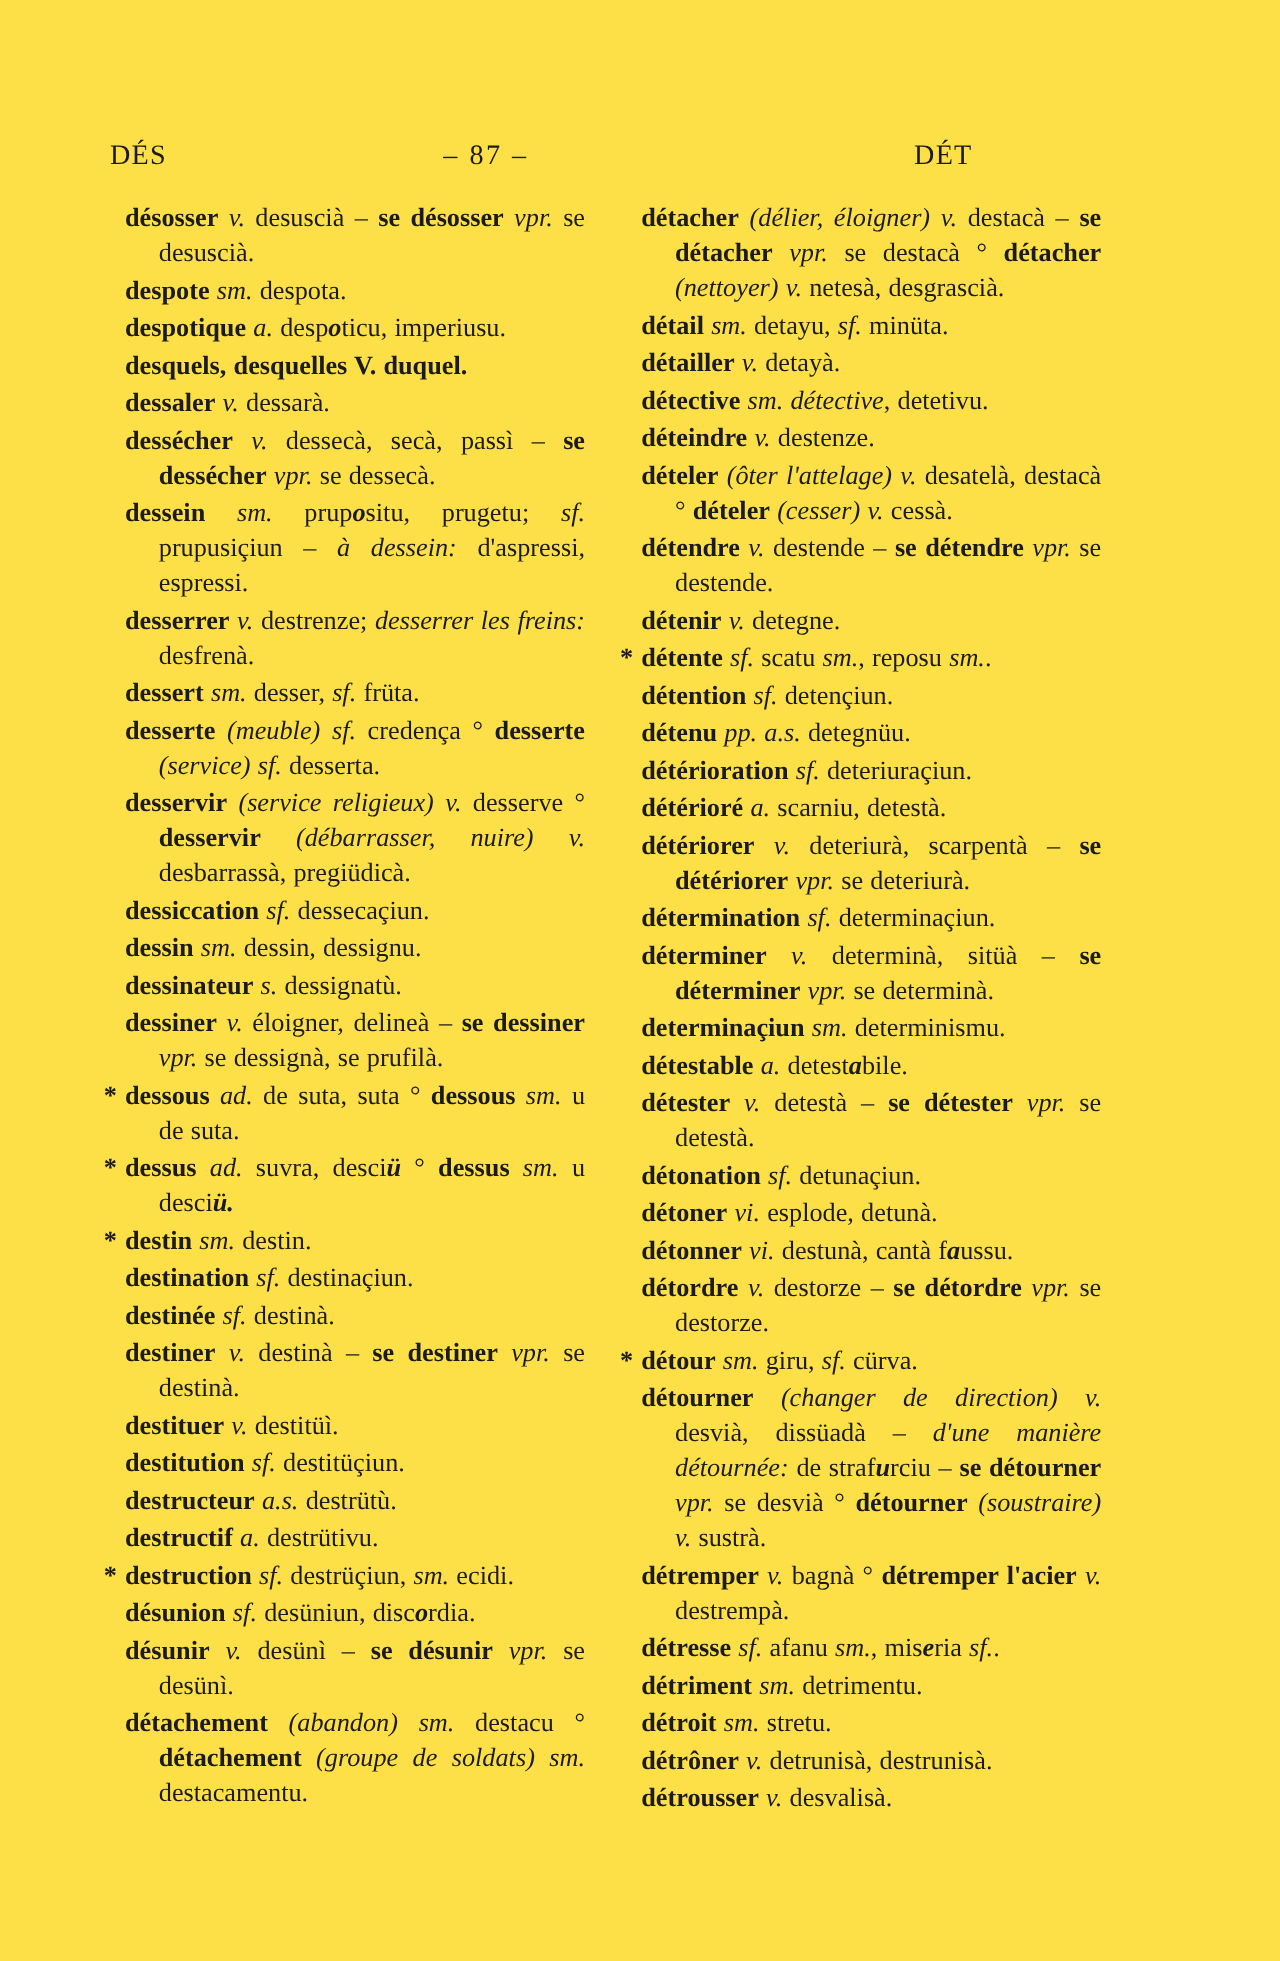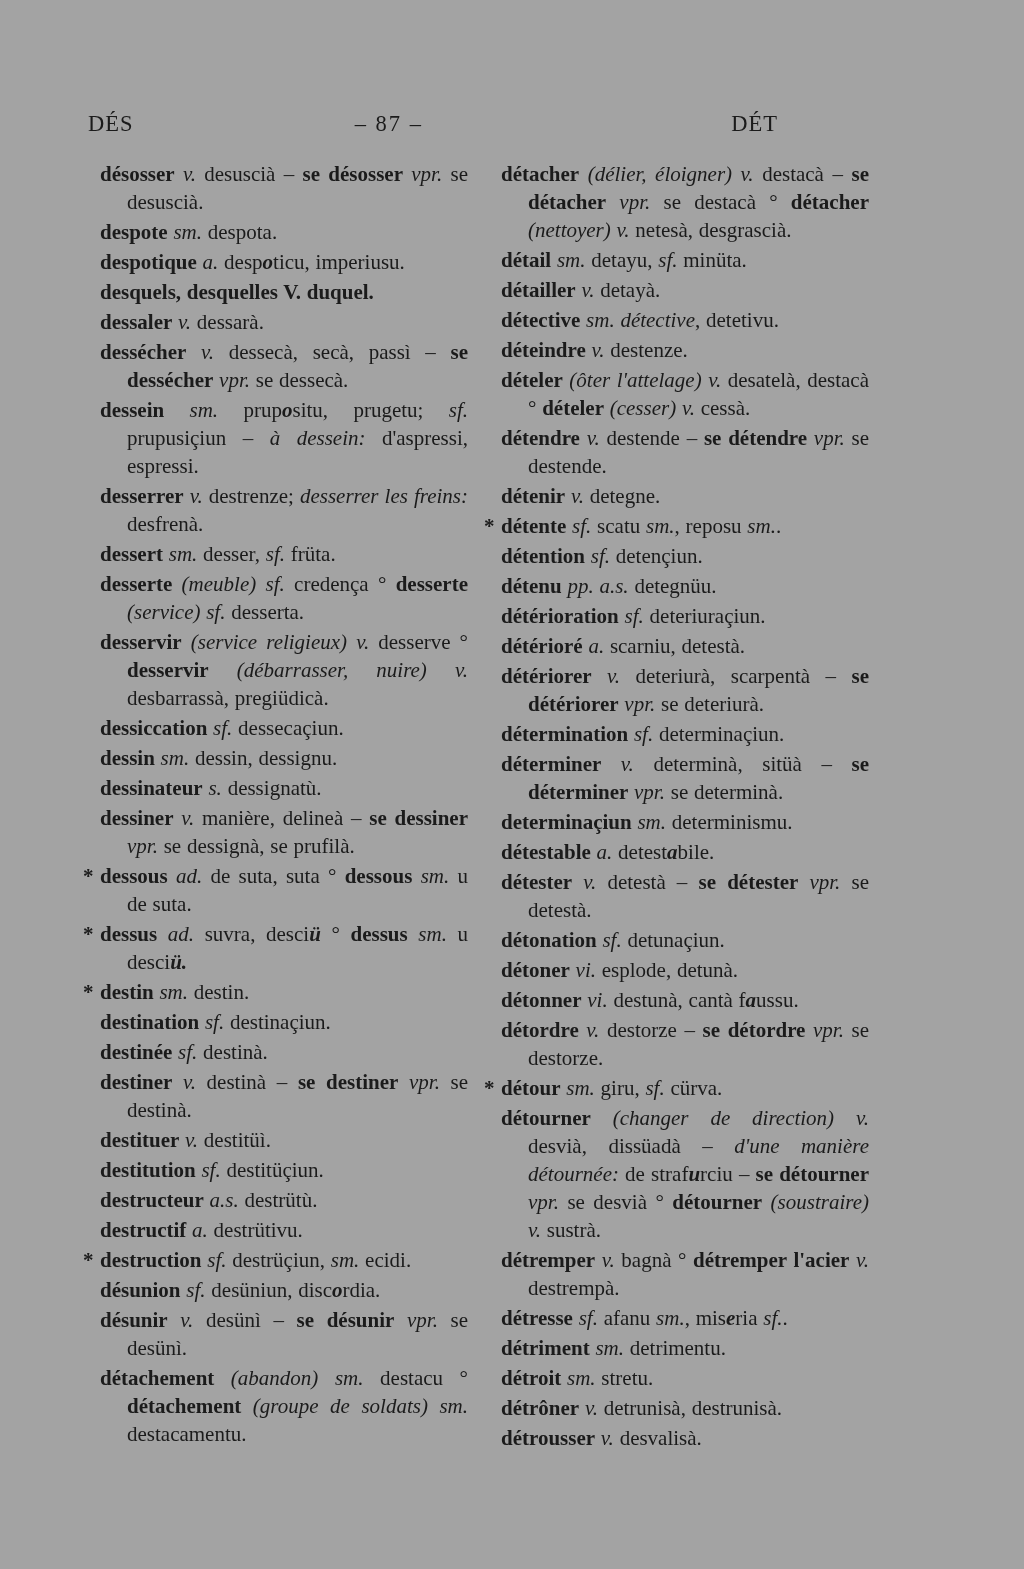--- a/index.html
+++ b/index.html
@@ -1,27 +1,27 @@
 <!DOCTYPE html>
 <html><head>
 <meta charset="utf-8">
 <style>
   html,body{margin:0;padding:0;background:#e8e8e6;}
   .page{
     width:1024px;height:1569px;position:relative;overflow:hidden;
-    background:#a3a3a3;
+    background:#fde047;
     font-family:"Liberation Serif","DejaVu Serif",serif;
     color:#1b1b1b;
   }
   .content{position:absolute;left:88px;top:110px;width:800px;}
   .header{display:flex;align-items:baseline;font-size:22.5px;line-height:28px;letter-spacing:1px;}
   .h-left{flex:1;text-align:left;}
   .h-center{flex:1;text-align:left;letter-spacing:2px;}
   .h-right{flex:1;text-align:center;}
-  .cols{display:flex;gap:21px;margin-top:22px;}
+  .cols{display:flex;gap:33px;margin-top:22px;}
   .col{width:380px;box-sizing:border-box;padding-left:12px;}
   .entry{
     margin:0 0 2px 0;
     font-size:21px;line-height:28px;
     text-align:justify;
     padding-left:27px;text-indent:-27px;
     position:relative;
     word-spacing:0.5px;
   }
   .star{position:absolute;left:-17px;top:0;font-weight:bold;text-indent:0;}
@@ -49,21 +49,21 @@
           <p class="entry"><span class="s-b">dessaler</span><span class="s-i"> v.</span><span class="s-n"> dessarà.</span></p>
           <p class="entry"><span class="s-b">dessécher</span><span class="s-i"> v.</span><span class="s-n"> dessecà, secà, passì – </span><span class="s-b">se dessécher</span><span class="s-i"> vpr.</span><span class="s-n"> se dessecà.</span></p>
           <p class="entry"><span class="s-b">dessein</span><span class="s-i"> sm.</span><span class="s-n"> prup</span><span class="s-bi">o</span><span class="s-n">situ, prugetu; </span><span class="s-i">sf.</span><span class="s-n"> prupusiçiun – </span><span class="s-i">à dessein:</span><span class="s-n"> d'aspressi, espressi.</span></p>
           <p class="entry"><span class="s-b">desserrer</span><span class="s-i"> v.</span><span class="s-n"> destrenze; </span><span class="s-i">desserrer les freins:</span><span class="s-n"> desfrenà.</span></p>
           <p class="entry"><span class="s-b">dessert</span><span class="s-i"> sm.</span><span class="s-n"> desser, </span><span class="s-i">sf.</span><span class="s-n"> früta.</span></p>
           <p class="entry"><span class="s-b">desserte</span><span class="s-i"> (meuble) sf.</span><span class="s-n"> credença ° </span><span class="s-b">desserte</span><span class="s-i"> (service) sf.</span><span class="s-n"> desserta.</span></p>
           <p class="entry"><span class="s-b">desservir</span><span class="s-i"> (service religieux) v.</span><span class="s-n"> desserve ° </span><span class="s-b">desservir</span><span class="s-i"> (débarrasser, nuire) v.</span><span class="s-n"> desbarrassà, pregiüdicà.</span></p>
           <p class="entry"><span class="s-b">dessiccation</span><span class="s-i"> sf.</span><span class="s-n"> dessecaçiun.</span></p>
           <p class="entry"><span class="s-b">dessin</span><span class="s-i"> sm.</span><span class="s-n"> dessin, dessignu.</span></p>
           <p class="entry"><span class="s-b">dessinateur</span><span class="s-i"> s.</span><span class="s-n"> dessignatù.</span></p>
-          <p class="entry"><span class="s-b">dessiner</span><span class="s-i"> v.</span><span class="s-n"> manière, delineà – </span><span class="s-b">se dessiner</span><span class="s-i"> vpr.</span><span class="s-n"> se dessignà, se prufilà.</span></p>
+          <p class="entry"><span class="s-b">dessiner</span><span class="s-i"> v.</span><span class="s-n"> éloigner, delineà – </span><span class="s-b">se dessiner</span><span class="s-i"> vpr.</span><span class="s-n"> se dessignà, se prufilà.</span></p>
           <p class="entry"><span class="star">*</span><span class="s-b">dessous</span><span class="s-i"> ad.</span><span class="s-n"> de suta, suta ° </span><span class="s-b">dessous</span><span class="s-i"> sm.</span><span class="s-n"> u de suta.</span></p>
           <p class="entry"><span class="star">*</span><span class="s-b">dessus</span><span class="s-i"> ad.</span><span class="s-n"> suvra, desci</span><span class="s-bi">ü</span><span class="s-n"> ° </span><span class="s-b">dessus</span><span class="s-i"> sm.</span><span class="s-n"> u desci</span><span class="s-bi">ü.</span></p>
           <p class="entry"><span class="star">*</span><span class="s-b">destin</span><span class="s-i"> sm.</span><span class="s-n"> destin.</span></p>
           <p class="entry"><span class="s-b">destination</span><span class="s-i"> sf.</span><span class="s-n"> destinaçiun.</span></p>
           <p class="entry"><span class="s-b">destinée</span><span class="s-i"> sf.</span><span class="s-n"> destinà.</span></p>
           <p class="entry"><span class="s-b">destiner</span><span class="s-i"> v.</span><span class="s-n"> destinà – </span><span class="s-b">se destiner</span><span class="s-i"> vpr.</span><span class="s-n"> se destinà.</span></p>
           <p class="entry"><span class="s-b">destituer</span><span class="s-i"> v.</span><span class="s-n"> destitüì.</span></p>
           <p class="entry"><span class="s-b">destitution</span><span class="s-i"> sf.</span><span class="s-n"> destitüçiun.</span></p>
           <p class="entry"><span class="s-b">destructeur</span><span class="s-i"> a.s.</span><span class="s-n"> destrütù.</span></p>
           <p class="entry"><span class="s-b">destructif</span><span class="s-i"> a.</span><span class="s-n"> destrütivu.</span></p>

